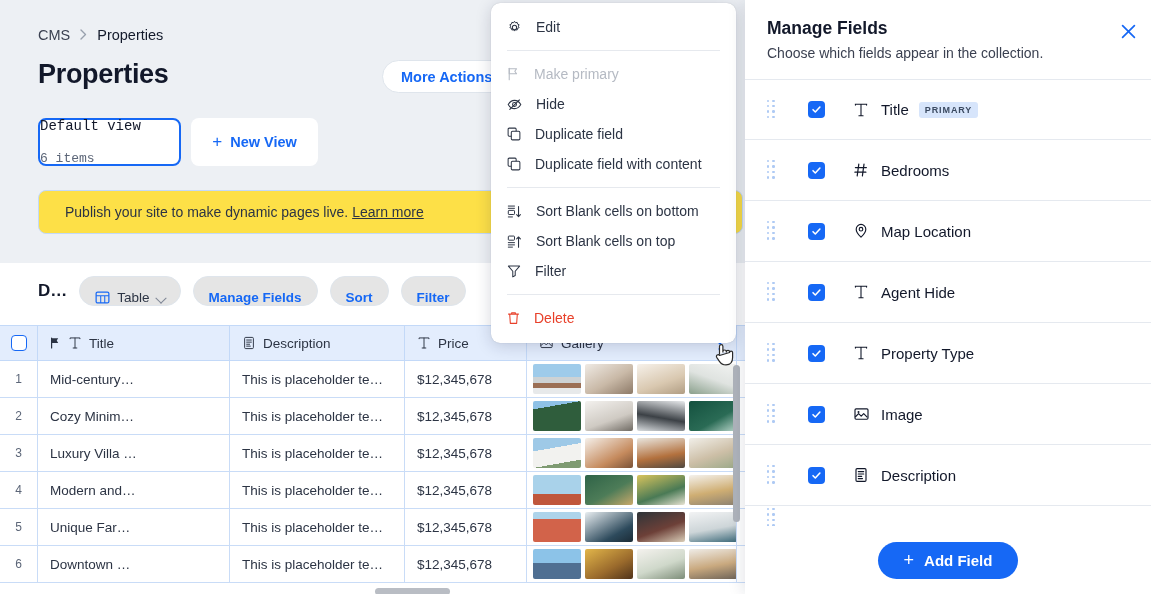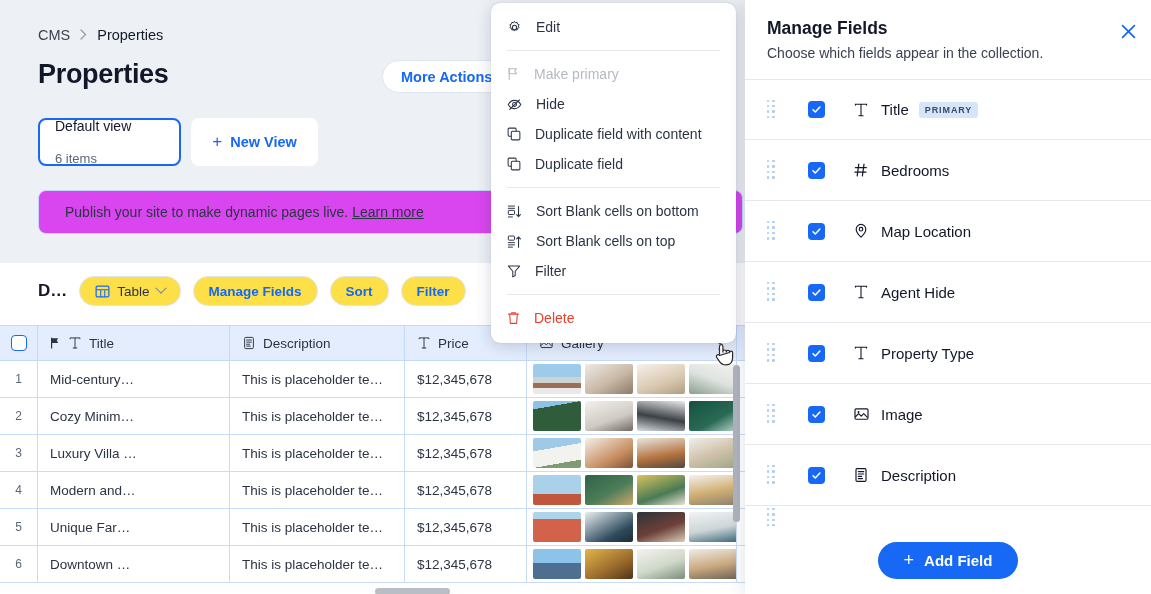--- a/index.html
+++ b/index.html
@@ -25,47 +25,47 @@
   .more-actions {
     position: absolute; left: 382px; top: 60px; height: 33px;
     background: #fff; border: 1px solid #dfe5ec; border-radius: 17px;
     display: flex; align-items: center; padding: 0 18px;
     color: #1668f5; font-size: 14.5px; font-weight: bold; white-space: nowrap;
   }
 
   .view-card {
     position: absolute; left: 38px; top: 118px; width: 143px; height: 48px;
     background: #fff; border: 2px solid #1668f5; border-radius: 8px;
-    padding: 6px 15px; display: flex; flex-direction: column; justify-content: center;
+    padding: 6px 0; display: flex; flex-direction: column; justify-content: center; font-family: Liberation Mono, monospace;
   }
   .view-card .vt { font-size: 14px; color: #12182a; font-weight: 500; line-height: 17px; }
   .view-card .vs { font-size: 13px; color: #5c6678; line-height: 15px; margin-top: 16px; }
 
   .new-view {
     position: absolute; left: 191px; top: 118px; width: 127px; height: 48px;
     background: #fff; border-radius: 8px; display: flex; align-items: center; justify-content: center;
     gap: 8px; color: #1668f5; font-size: 14.5px; font-weight: bold;
   }
   .new-view .plus { font-size: 17px; font-weight: normal; }
 
   .banner {
     position: absolute; left: 38px; top: 190px; width: 705px; height: 44px;
-    background: #d946ef; border: 1px solid #c3d9f8; border-radius: 8px;
+    background: #fde047; border: 1px solid #c3d9f8; border-radius: 8px;
     display: flex; align-items: center; padding-left: 26px;
     font-size: 14px; color: #2c3444;
   }
   .banner a { color: #2c3444; text-decoration: underline; }
 
   
   .toolbar { position: absolute; left: 0; top: 263px; width: 745px; height: 56px; background: #fff; display: flex; align-items: center; gap: 12px; padding-left: 38px; }
   .tb-label { font-size: 17px; font-weight: bold; color: #12182a; }
   .pill {
     height: 30px; border: 1px solid #dfe5ec; border-radius: 15px;
-    display: flex; align-items: center; gap: 7px; padding: 0 15px;
-    font-size: 13.5px; font-weight: bold; color: #1668f5; background: #fde047; white-space: nowrap;
+    display: flex; align-items: flex-end; gap: 7px; padding: 0 15px;
+    font-size: 13.5px; font-weight: bold; color: #1668f5; background: #e5e5e5; white-space: nowrap;
   }
   .pill.neutral { color: #2c3444; font-weight: 500; }
   .chev { width: 8px; height: 8px; border-right: 1.6px solid #7f8796; border-bottom: 1.6px solid #7f8796; transform: rotate(45deg) translate(-2px,-2px); }
 
   
   .table { position: absolute; left: 0; top: 325px; width: 745px; }
   .thead { display: flex; height: 36px; background: #e3edfd; border-top: 1px solid #c3d9f8; border-bottom: 1px solid #c3d9f8; }
   .th { display: flex; align-items: center; gap: 7px; padding-left: 12px; font-size: 13.5px; color: #2c3444; border-right: 1px solid #c3d9f8; position: relative; }
   .th.chk { width: 38px; justify-content: center; padding-left: 0; }
   .hdr-box { width: 16px; height: 16px; border: 1.6px solid #1668f5; border-radius: 4px; background: #fff; }
@@ -372,31 +372,31 @@
       <span>Hide</span>
     </div>
 
     <div class="mi">
       <span class="ico">
         <svg width="14" height="14" viewBox="0 0 15 15">
             <rect x="1.2" y="1.2" width="8.6" height="8.6" rx="1.1" fill="none" stroke="#2c3444" stroke-width="1.1"></rect>
             <rect x="4.6" y="4.6" width="9.2" height="9.2" rx="1.3" fill="#fff" stroke="#2c3444" stroke-width="1.1"></rect>
           </svg>
       </span>
-      <span>Duplicate field with content</span>
+      <span>Duplicate field</span>
     </div>
 
     <div class="mi">
       <span class="ico">
         <svg width="14" height="14" viewBox="0 0 15 15">
             <rect x="1.2" y="1.2" width="8.6" height="8.6" rx="1.1" fill="none" stroke="#2c3444" stroke-width="1.1"></rect>
             <rect x="4.6" y="4.6" width="9.2" height="9.2" rx="1.3" fill="#fff" stroke="#2c3444" stroke-width="1.1"></rect>
           </svg>
       </span>
-      <span>Duplicate field</span>
+      <span>Duplicate field with content</span>
     </div>
 
     <div class="mdiv"></div>
 
     <div class="mi">
       <span class="ico">
         <svg width="15" height="15" viewBox="0 0 16 16">
             <path d="M1.4 2.2h6.6M1.4 4.6h6.6" stroke="#2c3444" stroke-width="1.05" stroke-linecap="round"></path>
             <rect x="1.4" y="6.8" width="6.6" height="4.4" rx="0.8" fill="none" stroke="#2c3444" stroke-width="1.05"></rect>
             <path d="M1.4 13.8h4.4" stroke="#2c3444" stroke-width="1.05" stroke-linecap="round"></path>

